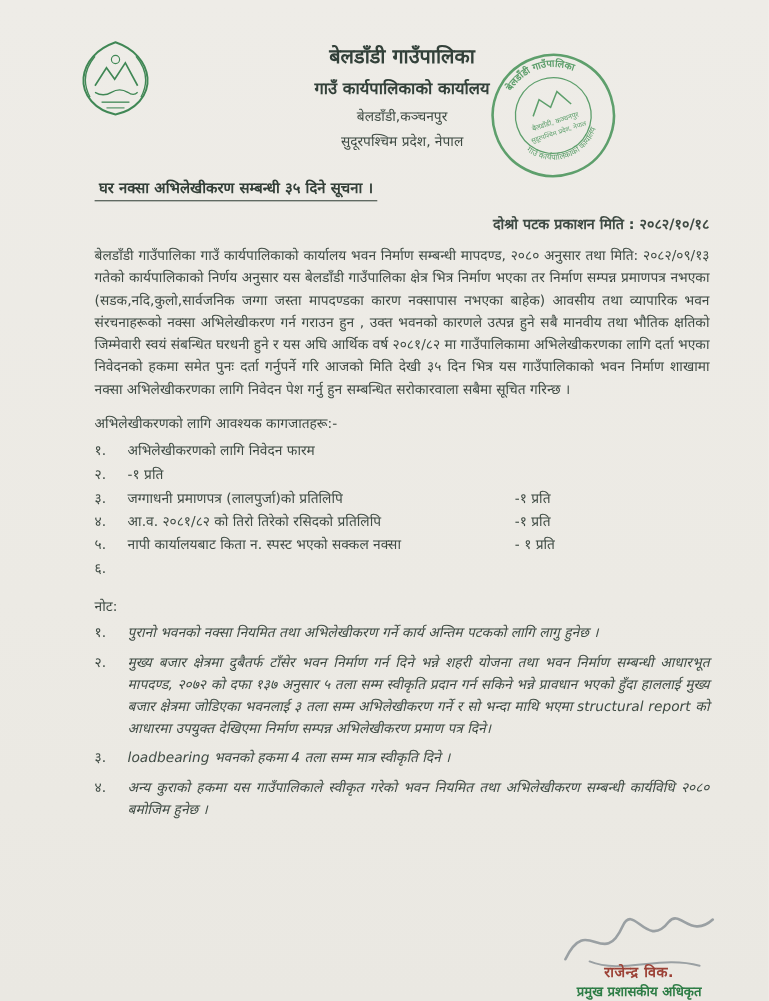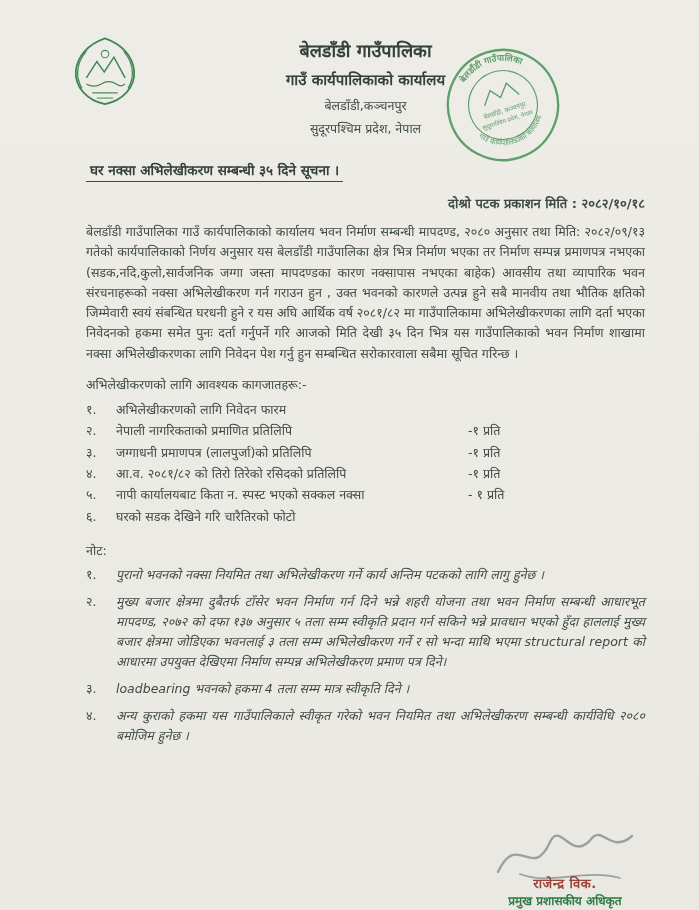--- a/index.html
+++ b/index.html
@@ -37,21 +37,21 @@
   .doc-row .num  { width:30px; flex:none; }
   .doc-row .text { width:352px; flex:none; }
   .doc-row .qty  { flex:1; }
 
   .note-heading { margin-top:16px; font-size:12.5px; }
   .note-list { margin-top:6px; }
   .note-row { display:flex; font-size:12.5px; line-height:1.6; margin-bottom:7px; }
   .note-row .num  { width:30px; flex:none; }
   .note-row .text { flex:1; text-align:justify;font-style:italic; }
 
-  .signature { position:absolute; right:24px; bottom:0; width:220px; text-align:center; }
+  .signature { position:absolute; right:8px; bottom:0; width:220px; text-align:center; }
   .sig-scribble { width:170px; height:60px; margin:0 auto -10px; display:block; }
   .sig-name { font-size:13px; font-weight:bold; color:#9c4136; letter-spacing:.5px; }
   .sig-title { font-size:12px; color:#2e7d46; font-weight:bold; padding-bottom:1px; }
 
   svg text { font-family:"DejaVu Sans", sans-serif; }
 </style>
 </head>
 <body>
 
 <div class="page">
@@ -102,41 +102,39 @@
 
   <div class="docs-heading">अभिलेखीकरणको लागि आवश्यक कागजातहरू:-</div>
   <div class="doc-list">
       <div class="doc-row">
         <span class="num">१.</span>
         <span class="text">अभिलेखीकरणको लागि निवेदन फारम</span>
         <span class="qty"></span>
       </div>
       <div class="doc-row">
         <span class="num">२.</span>
-        <span class="text">नेपाली नागरिकताको प्रमाणित प्रतिलिपि</span>
         <span class="qty">-१ प्रति</span>
       </div>
       <div class="doc-row">
         <span class="num">३.</span>
         <span class="text">जग्गाधनी प्रमाणपत्र (लालपुर्जा)को प्रतिलिपि</span>
         <span class="qty">-१ प्रति</span>
       </div>
       <div class="doc-row">
         <span class="num">४.</span>
         <span class="text">आ.व. २०८१/८२ को तिरो तिरेको रसिदको प्रतिलिपि</span>
         <span class="qty">-१ प्रति</span>
       </div>
       <div class="doc-row">
         <span class="num">५.</span>
         <span class="text">नापी कार्यालयबाट किता न. स्पस्ट भएको सक्कल नक्सा</span>
         <span class="qty">- १ प्रति</span>
       </div>
       <div class="doc-row">
         <span class="num">६.</span>
-        <span class="text">घरको सडक देखिने गरि चारैतिरको फोटो</span>
         <span class="qty"></span>
       </div>
     </div>
 
   <div class="note-heading">नोट:</div>
   <div class="note-list">
       <div class="note-row">
         <span class="num">१.</span>
         <span class="text">पुरानो भवनको नक्सा नियमित तथा अभिलेखीकरण गर्ने कार्य अन्तिम पटकको लागि लागु हुनेछ ।</span>
       </div>

